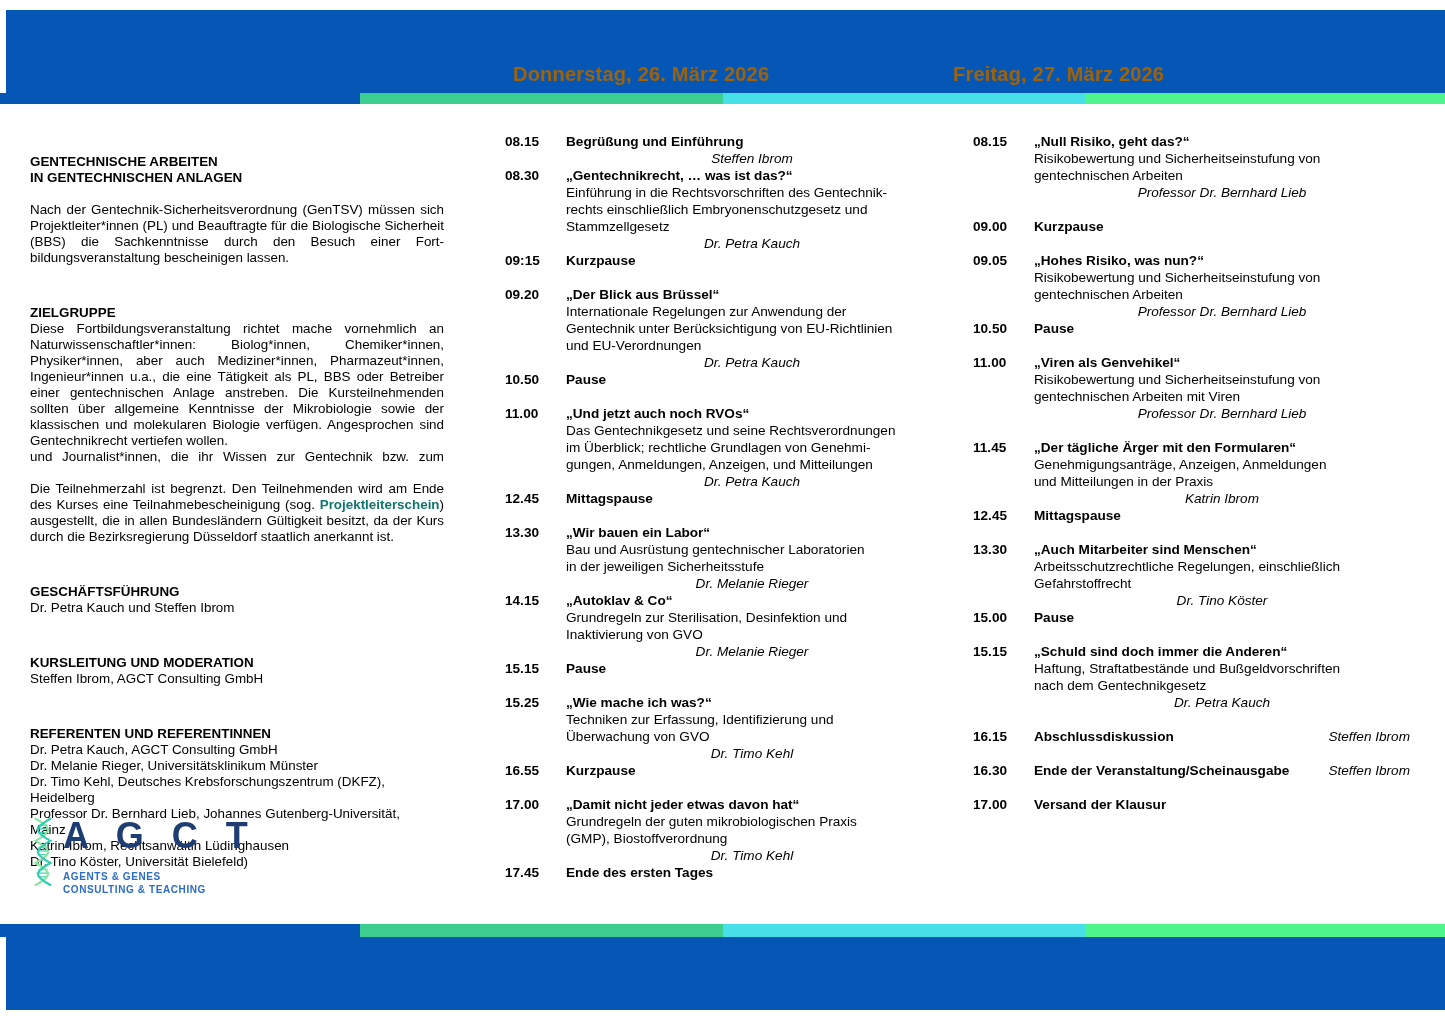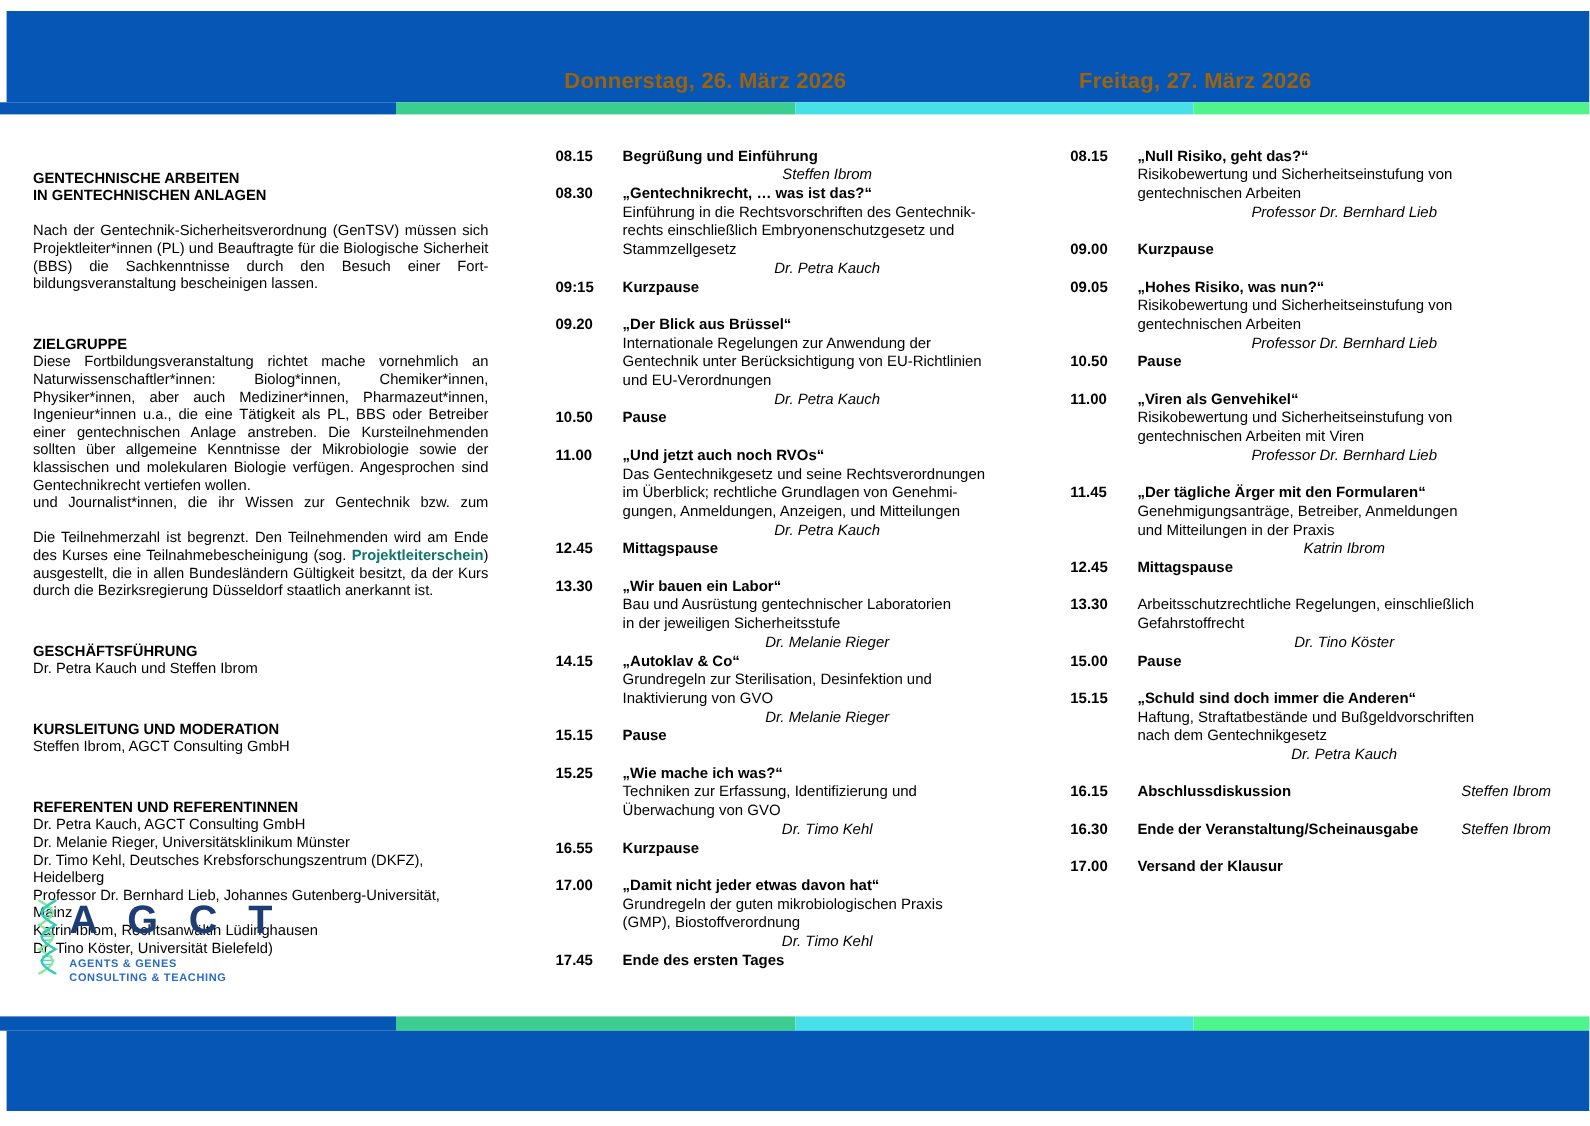--- a/index.html
+++ b/index.html
@@ -5,21 +5,21 @@
   html,body{margin:0;padding:0;background:#ffffff;}
   body{
     width:1445px;height:1024px;position:relative;overflow:hidden;
     font-family:"Liberation Sans","DejaVu Sans",sans-serif;color:#000;
   }
   
   .header-bar{position:absolute;left:6px;top:10px;width:1439px;height:83px;background:#0657b5;}
   .footer-bar{position:absolute;left:6px;top:937px;width:1439px;height:73px;background:#0657b5;}
   .date{position:absolute;top:63px;color:#a16207;font-size:20px;font-weight:bold;letter-spacing:.2px;white-space:nowrap;}
   #date1{left:513px;}
-  #date2{left:981px;}
+  #date2{left:953px;}
   .strip{position:absolute;left:0;width:1445px;display:flex;}
   #strip-top{top:93px;height:11px;}
   #strip-bottom{top:924px;height:13px;}
   .seg-blue{width:360px;background:#0657b5;}
   .seg-green{width:363px;background:#3ccd91;}
   .seg-cyan{width:362px;background:#47e0e8;}
   .seg-green2{flex:1;background:#4ef58c;}
   
   #col-left{position:absolute;left:30px;top:131px;width:414px;font-size:13.4px;line-height:16px;}
   .lhead{font-weight:bold;margin-top:23px;}
@@ -273,34 +273,35 @@
         <div class="stitle">„Viren als Genvehikel“</div>
         <div class="sdesc">Risikobewertung und Sicherheitseinstufung von</div>
         <div class="sdesc">gentechnischen Arbeiten mit Viren</div>
         <div class="sspeaker">Professor Dr. Bernhard Lieb</div>
       </div>
     </div>
     <div class="srow">
       <div class="stime">11.45</div>
       <div class="scontent">
         <div class="stitle">„Der tägliche Ärger mit den Formularen“</div>
-        <div class="sdesc">Genehmigungsanträge, Betreiber, Anmeldungen</div>
+        <div class="sdesc">Genehmigungsanträge, Anzeigen, Anmeldungen</div>
         <div class="sdesc">und Mitteilungen in der Praxis</div>
         <div class="sspeaker">Katrin Ibrom</div>
       </div>
     </div>
     <div class="srow gap">
       <div class="stime">12.45</div>
       <div class="scontent">
         <div class="stitle">Mittagspause</div>
       </div>
     </div>
     <div class="srow">
       <div class="stime">13.30</div>
       <div class="scontent">
+        <div class="stitle">„Auch Mitarbeiter sind Menschen“</div>
         <div class="sdesc">Arbeitsschutzrechtliche Regelungen, einschließlich</div>
         <div class="sdesc">Gefahrstoffrecht</div>
         <div class="sspeaker">Dr. Tino Köster</div>
       </div>
     </div>
     <div class="srow gap">
       <div class="stime">15.00</div>
       <div class="scontent">
         <div class="stitle">Pause</div>
       </div>

